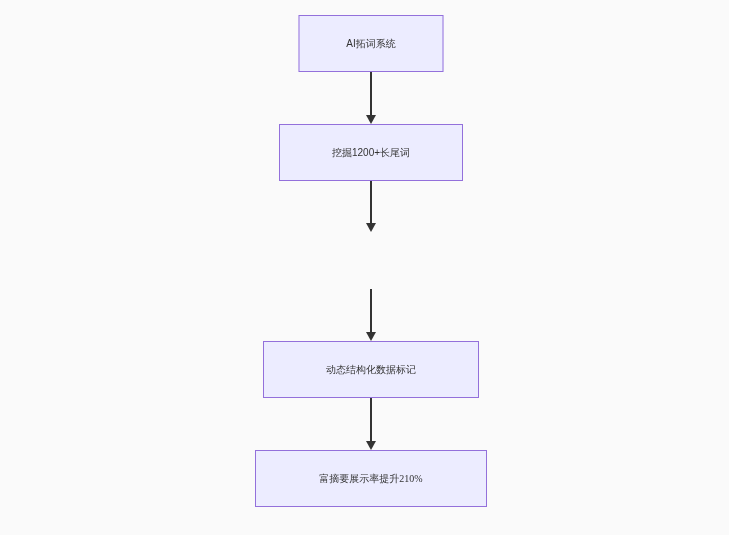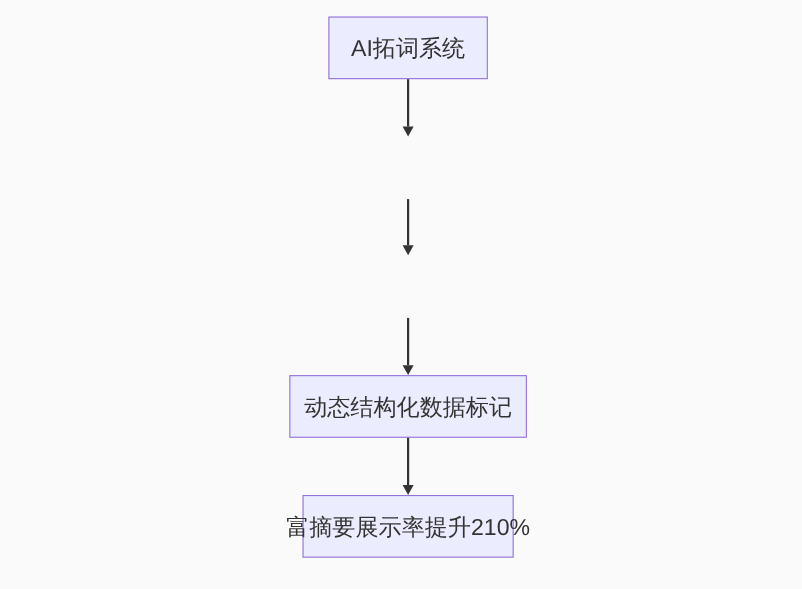--- a/index.html
+++ b/index.html
@@ -24,32 +24,32 @@
     background: var(--bg);
   }
   .node {
     position: absolute;
     left: 371px;
     transform: translateX(-50%);
     height: 57px;
     background: var(--node-fill);
     border: 1px solid var(--node-border);
     color: var(--text);
-    font-size: 21px;
+    font-size: 10px;
     display: flex;
     align-items: center;
     justify-content: center;
     text-align: center;
     white-space: nowrap;
   }
   .node-0 { top: 15px;  width: 145px; }
   .node-1 { top: 124px; width: 184px; }
   .node-2 { top: 232px; width: 224px; }
   .node-3 { top: 341px; width: 216px; }
-  .node-4 { top: 450px; width: 192px; }
+  .node-4 { top: 450px; width: 232px; font-family: Liberation Serif, serif; }
 
   .arrow {
     position: absolute;
     left: 371px;
     transform: translateX(-50%);
     width: 10px;
     display: flex;
     flex-direction: column;
     align-items: center;
   }
@@ -77,20 +77,23 @@
 
   <div class="node node-0">
     <span>AI拓词系统</span>
   </div>
 
   <div class="arrow arrow-0">
     <div class="arrow-line"></div>
     <div class="arrow-head"></div>
   </div>
 
+  <div class="node node-1">
+    <span>挖掘1200+长尾词</span>
+  </div>
 
   <div class="arrow arrow-1">
     <div class="arrow-line"></div>
     <div class="arrow-head"></div>
   </div>
 
 
   <div class="arrow arrow-2">
     <div class="arrow-line"></div>
     <div class="arrow-head"></div>

